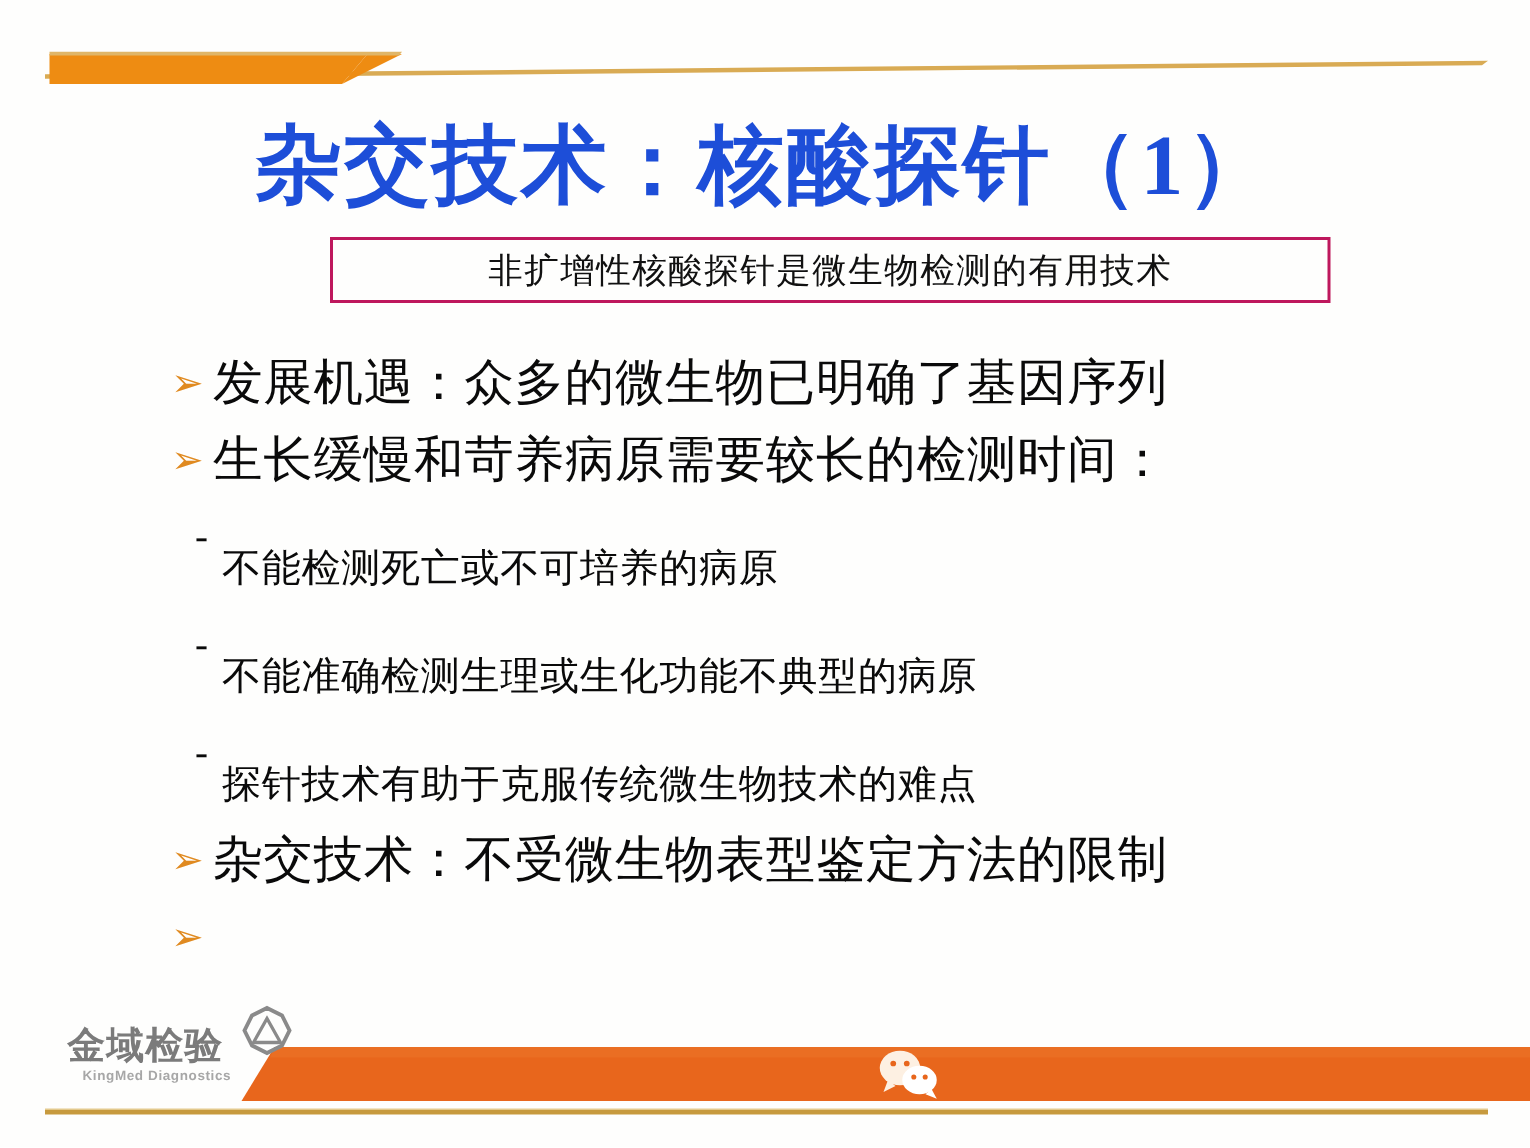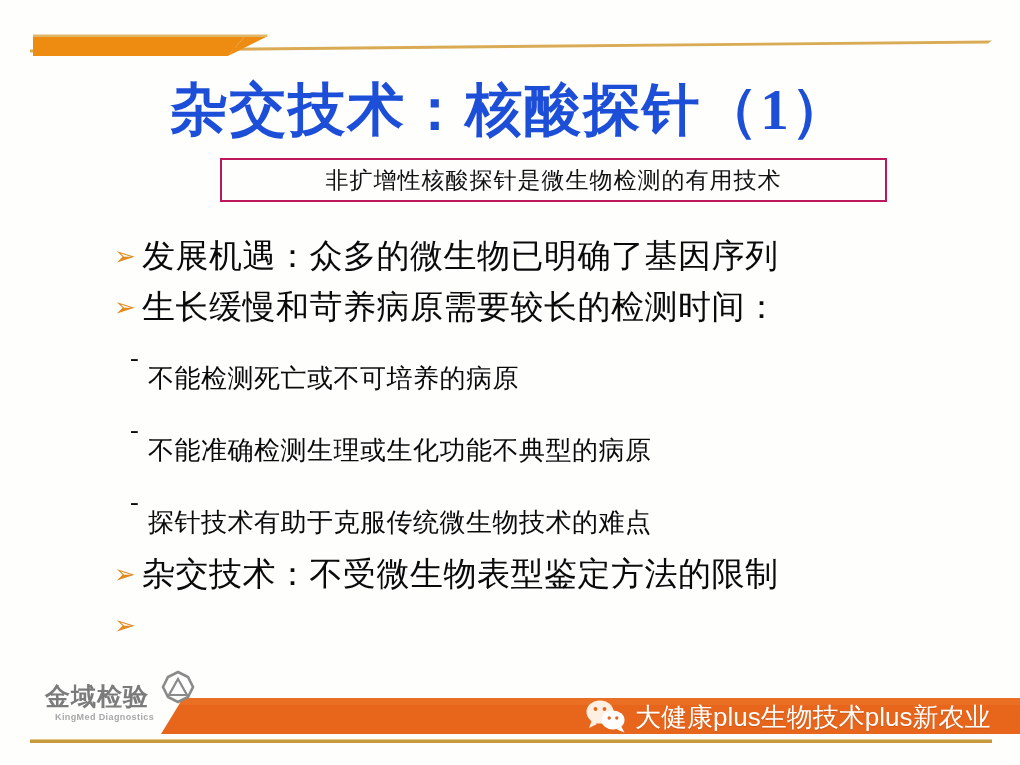--- a/index.html
+++ b/index.html
@@ -279,16 +279,15 @@
         <ellipse cx="15" cy="13" rx="13.5" ry="11.5" fill="#fdf0e2"></ellipse>
         <polygon points="7,21 4,29 12,25" fill="#fdf0e2"></polygon>
         <circle cx="10.5" cy="10" r="1.9" fill="#e8661c"></circle>
         <circle cx="19.5" cy="10" r="1.9" fill="#e8661c"></circle>
         <ellipse cx="28" cy="21" rx="11.5" ry="9.5" fill="#ffffff"></ellipse>
         <polygon points="36,27 39.5,33.5 32,30.5" fill="#ffffff"></polygon>
         <circle cx="24.2" cy="19" r="1.7" fill="#e8661c"></circle>
         <circle cx="31.8" cy="19" r="1.7" fill="#e8661c"></circle>
       </svg>
     </span>
-    <span class="wm-text">大健康plus生物技术plus新农业</span>
   </div>
 
 </div>
 
 </body></html>

